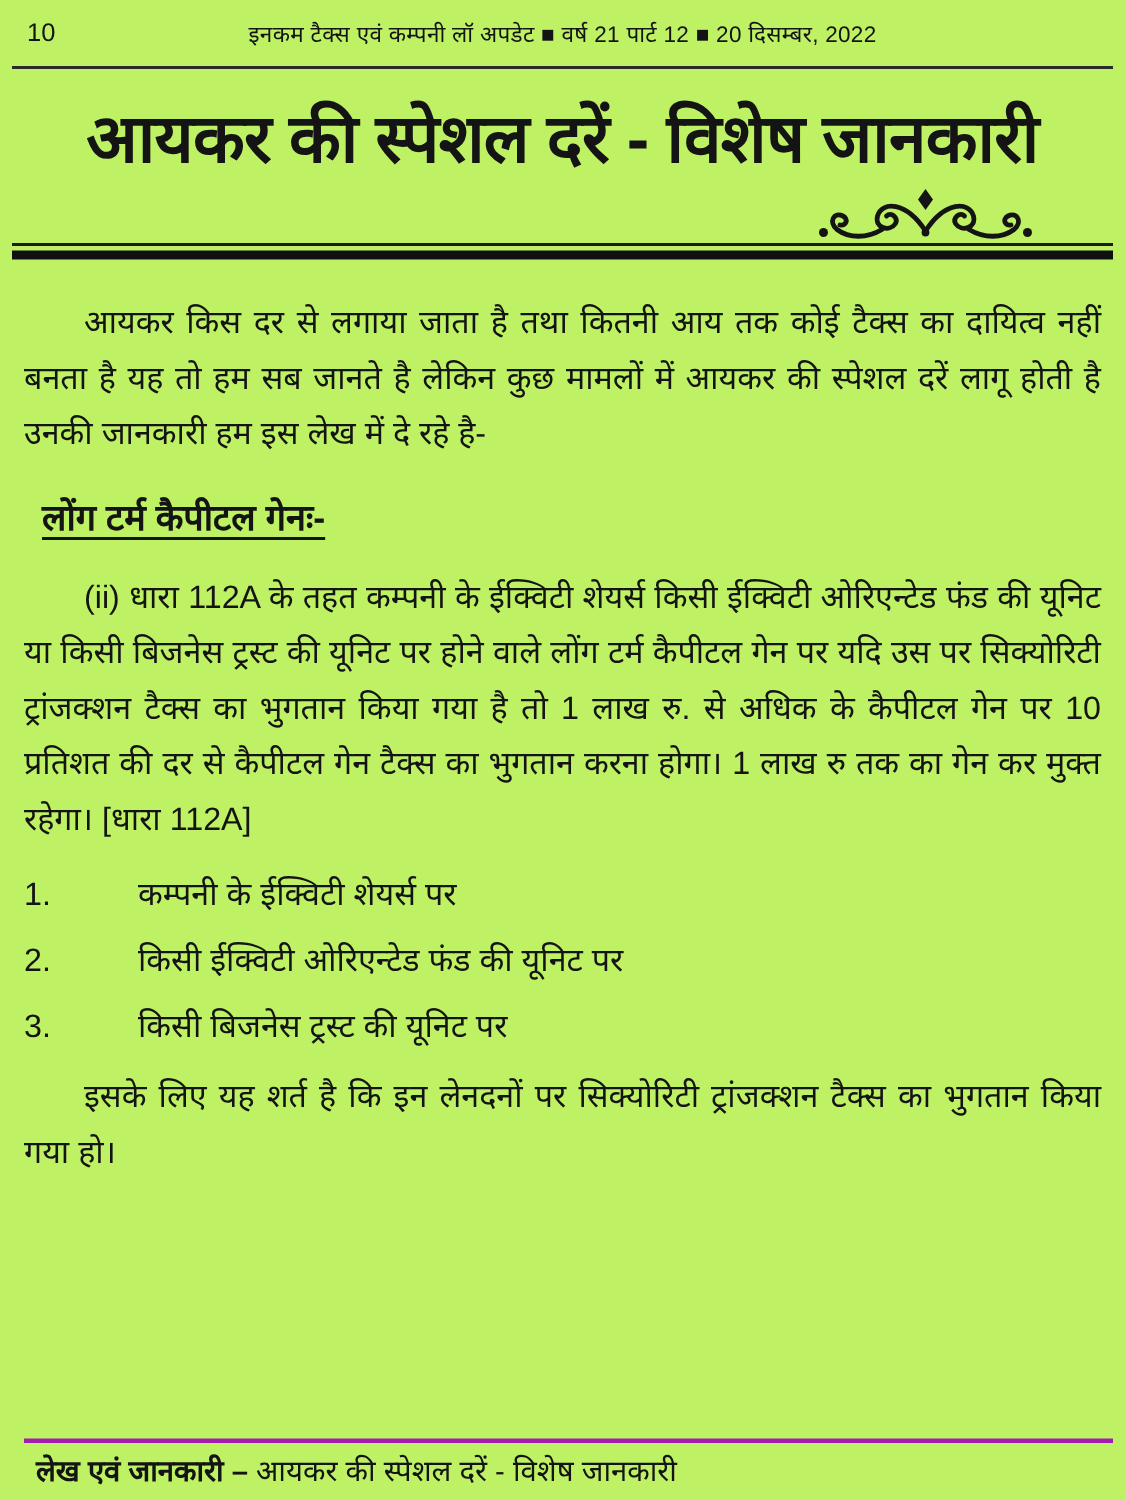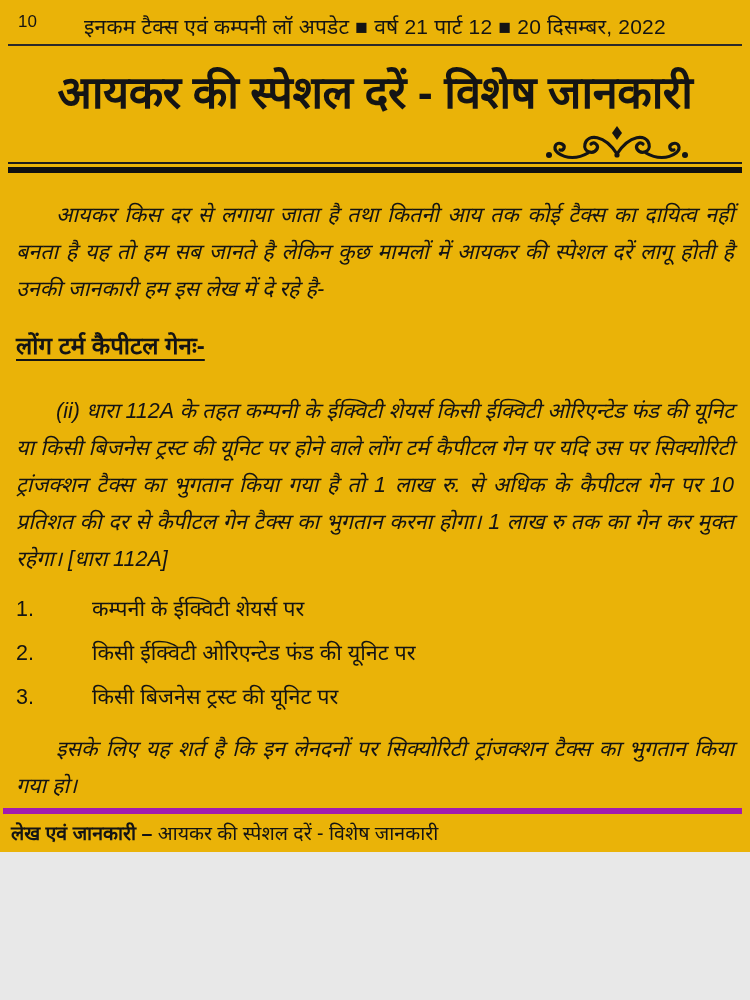--- a/index.html
+++ b/index.html
@@ -1,64 +1,64 @@
 <!DOCTYPE html>
 <html><head>
 <meta charset="utf-8">
 <style>
   html,body{margin:0;padding:0;background:#e8e8e8;}
   .page{
     position:relative;
-    width:750px;height:852px;
+    width:750px;height:1000px;
     margin:0 auto;
-    background:#eab308;
+    background:#bef264;
     color:#141414;
     font-family:"Liberation Sans","DejaVu Sans",sans-serif;
     overflow:hidden;
     box-sizing:border-box;
   }
   
   .header{position:relative;padding-top:12px;height:28px;}
   .pagenum{position:absolute;left:18px;top:12px;font-size:17px;}
-  .journal{display:block;text-align:center;font-size:21px;letter-spacing:0.2px;}
+  .journal{display:block;text-align:center;font-size:15px;letter-spacing:0.2px;}
   .header-rule{margin:4px 8px 0;border-top:2px solid #2a2a2a;}
   
   .title{
     margin:20px 10px 0;
     text-align:center;
     font-size:45px;
     line-height:54px;
     font-weight:bold;
     letter-spacing:-0.5px;
   }
   
   .ornament-row{position:relative;height:42px;}
   .ornament-row svg{position:absolute;right:58px;bottom:-2px;}
   .rule-thin{margin:0 8px;border-top:2px solid #1c1c1c;}
   .rule-thick{margin:3px 8px 0;height:6px;background:#101010;}
   
   .content{margin:24px 16px 0;font-size:21.5px;line-height:37px;text-align:justify;}
-  .content p{margin:15px 0 13px;font-style:italic;}
+  .content p{margin:2px 0 13px;}
   .indent{text-indent:40px;}
   .sec-heading{
-    margin:6px 0 14px;
+    margin:6px 12px 14px;
     font-size:24px;
     font-weight:bold;
     text-decoration:underline;
     text-underline-offset:5px;
     display:inline-block;
   }
   .sec-heading-wrap{margin:2px 0 2px;}
   .list{margin:4px 0 10px;}
   .list-item{display:flex;margin:0 0 7px;}
   .list-num{width:32px;flex:0 0 32px;}
   .list-text{flex:1;margin-left:44px;}
   .closing{margin-bottom:0;}
   
-  .footer{position:absolute;left:3px;right:8px;bottom:4px;border-top:6px solid #a21caf;padding:6px 8px 2px;}
+  .footer{position:absolute;left:16px;right:8px;bottom:4px;border-top:3px solid #a21caf;padding:6px 8px 2px;}
   .footer p{margin:0;font-size:19.5px;line-height:26px;}
   .footer-label{font-weight:bold;}
 </style>
 </head>
 <body>
 
 <div class="page">
 
   <div class="header">
     <span class="pagenum">10</span>

